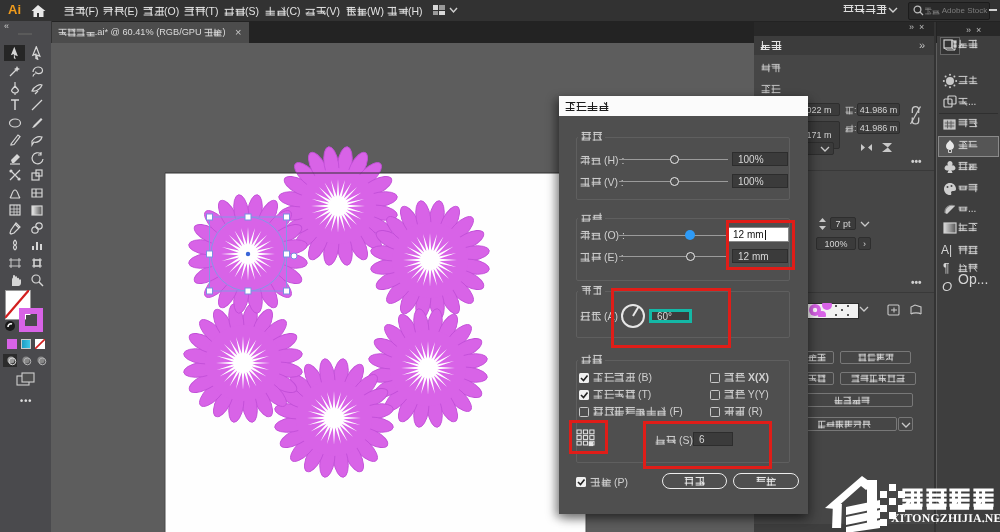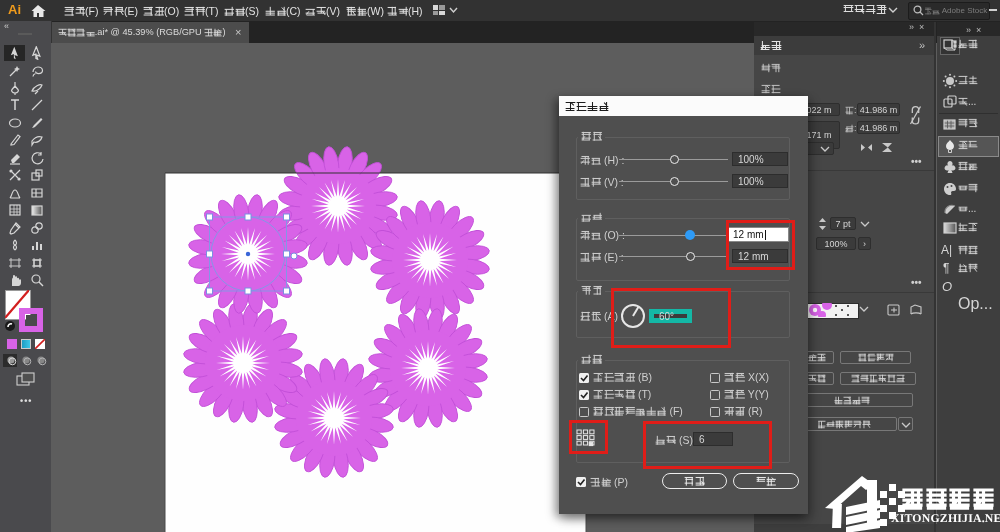--- a/index.html
+++ b/index.html
@@ -375,21 +375,21 @@
 <div class="tabstrip"></div>
 <div class="abs" style="left:51px;top:22px;width:198px;height:21px;background:#4c4c4c"></div>
 <div class="lb" style="left:58px;top:27px;font-size:9.2px;color:#dcdcdc;"><svg style="width:9.2px;height:9.2px;" viewBox="0 0 100 100" class="hz">
       <use href="#g56fe" stroke-width="9.5"></use>
     </svg><svg style="width:9.2px;height:9.2px;" viewBox="0 0 100 100" class="hz">
       <use href="#g6848" stroke-width="9.5"></use>
     </svg><svg style="width:9.2px;height:9.2px;" viewBox="0 0 100 100" class="hz">
       <use href="#g8bbe" stroke-width="9.5"></use>
     </svg><svg style="width:9.2px;height:9.2px;" viewBox="0 0 100 100" class="hz">
       <use href="#g8ba1" stroke-width="9.5"></use>
-    </svg><span>.ai* @ 45.39% (RGB/GPU </span><svg style="width:9.2px;height:9.2px;" viewBox="0 0 100 100" class="hz">
+    </svg><span>.ai* @ 60.41% (RGB/GPU </span><svg style="width:9.2px;height:9.2px;" viewBox="0 0 100 100" class="hz">
       <use href="#g9884" stroke-width="9.5"></use>
     </svg><svg style="width:9.2px;height:9.2px;" viewBox="0 0 100 100" class="hz">
       <use href="#g89c8" stroke-width="9.5"></use>
     </svg><span>)</span></div>
 <div class="lb" style="left:235px;top:26px;font-size:11px;color:#c8c8c8">×</div>
 <div class="abs" style="left:754px;top:22px;width:180px;height:14px;background:#282828"></div>
 <div class="lb" style="left:909px;top:22px;font-size:9px;color:#bdbdbd">»&nbsp;&nbsp;×</div>
 <div class="abs" style="left:937px;top:22px;width:63px;height:14px;background:#282828"></div>
 <div class="lb" style="left:966px;top:25px;font-size:9px;color:#bdbdbd">»&nbsp;&nbsp;×</div>
 <div class="toolbar"></div>
@@ -879,21 +879,21 @@
 <div class="lb" style="left:958px;top:245px;font-size:10px;color:#d5d5d5;"><svg style="width:10px;height:10px;" viewBox="0 0 100 100" class="hz">
       <use href="#g5b57" stroke-width="9.5"></use>
     </svg><svg style="width:10px;height:10px;" viewBox="0 0 100 100" class="hz">
       <use href="#g7b26" stroke-width="9.5"></use>
     </svg></div>
 <div class="lb" style="left:958px;top:263px;font-size:10px;color:#d5d5d5;"><svg style="width:10px;height:10px;" viewBox="0 0 100 100" class="hz">
       <use href="#g6bb5" stroke-width="9.5"></use>
     </svg><svg style="width:10px;height:10px;" viewBox="0 0 100 100" class="hz">
       <use href="#g843d" stroke-width="9.5"></use>
     </svg></div>
-<div class="lb" style="left:958px;top:295px;font-size:16px;color:#d5d5d5">Op...</div>
+<div class="lb" style="left:958px;top:271px;font-size:14px;color:#d5d5d5">Op...</div>
 <div class="abs" style="left:559px;top:96px;width:249px;height:418px;background:#4f4f4f;box-shadow:-4px 3px 9px rgba(0,0,0,.38), 3px 5px 10px rgba(0,0,0,.32)"></div>
 <div class="abs" style="left:559px;top:96px;width:249px;height:20px;background:#fbfbfb"></div>
 <div class="lb" style="left:565px;top:101px;font-size:11px;color:#1d1d1d;"><svg style="width:11px;height:11px;" viewBox="0 0 100 100" class="hz">
       <use href="#g53d8" stroke-width="9.5"></use>
     </svg><svg style="width:11px;height:11px;" viewBox="0 0 100 100" class="hz">
       <use href="#g6362" stroke-width="9.5"></use>
     </svg><svg style="width:11px;height:11px;" viewBox="0 0 100 100" class="hz">
       <use href="#g6548" stroke-width="9.5"></use>
     </svg><svg style="width:11px;height:11px;" viewBox="0 0 100 100" class="hz">
       <use href="#g679c" stroke-width="9.5"></use>
@@ -959,21 +959,21 @@
   </div>
 <div class="lb" style="left:580px;top:310px;font-size:10.5px;color:#cfcfcf;"><svg style="width:10.5px;height:10.5px;" viewBox="0 0 100 100" class="hz">
       <use href="#g89d2" stroke-width="9.5"></use>
     </svg><svg style="width:10.5px;height:10.5px;" viewBox="0 0 100 100" class="hz">
       <use href="#g5ea6" stroke-width="9.5"></use>
     </svg><span> (A) :</span></div>
 <svg class="abs" style="left:620px;top:303px" width="26" height="26">
     <circle cx="13" cy="13" r="11" fill="none" stroke="#e6e6e6" stroke-width="2"></circle>
     <path d="M13 13L18.5 3.8" stroke="#e6e6e6" stroke-width="2"></path>
   </svg>
-<div class="abs" style="left:649px;top:309px;width:43px;height:14px;background:#3b3b3b;border:5px solid #14b8a6;box-sizing:border-box;display:flex;align-items:center;font-size:10px;color:#d8d8d8;padding-left:5px">60°</div>
+<div class="abs" style="left:649px;top:309px;width:43px;height:14px;background:#3b3b3b;border:3px solid #14b8a6;box-sizing:border-box;display:flex;align-items:center;font-size:10px;color:#d8d8d8;padding-left:5px">60°</div>
 <div class="abs" style="left:576px;top:360px;width:214px;height:103px;border:1px solid #5f5f5f;border-radius:2px;box-sizing:border-box"></div>
 <div class="abs" style="left:578px;top:354px;background:#4f4f4f;padding:0 3px;font-size:10.5px;color:#cfcfcf;display:flex">
     <svg style="width:10.5px;height:10.5px;" viewBox="0 0 100 100" class="hz">
       <use href="#g9009" stroke-width="9.5"></use>
     </svg>
     <svg style="width:10.5px;height:10.5px;" viewBox="0 0 100 100" class="hz">
       <use href="#g9879" stroke-width="9.5"></use>
     </svg>
   </div>
 <div class="abs" style="left:579px;top:372.5px;width:10px;height:10px;background:#f0f0f0;border-radius:1.5px"></div>
@@ -983,21 +983,21 @@
 <div class="lb" style="left:593px;top:371.0px;font-size:10.5px;color:#cfcfcf;"><svg style="width:10.5px;height:10.5px;" viewBox="0 0 100 100" class="hz">
       <use href="#g53d8" stroke-width="9.5"></use>
     </svg><svg style="width:10.5px;height:10.5px;" viewBox="0 0 100 100" class="hz">
       <use href="#g6362" stroke-width="9.5"></use>
     </svg><svg style="width:10.5px;height:10.5px;" viewBox="0 0 100 100" class="hz">
       <use href="#g5bf9" stroke-width="9.5"></use>
     </svg><svg style="width:10.5px;height:10.5px;" viewBox="0 0 100 100" class="hz">
       <use href="#g8c61" stroke-width="9.5"></use>
     </svg><span> (B)</span></div>
 <div class="abs" style="left:710px;top:372.5px;width:10px;height:10px;border:1px solid #c9c9c9;box-sizing:border-box;border-radius:1.5px"></div>
-<div class="lb" style="left:724px;top:371.0px;font-size:10.5px;color:#cfcfcf;"><svg style="width:10.5px;height:10.5px;" viewBox="0 0 100 100" class="hz">
+<div class="lb" style="left:724px;top:371.0px;font-size:10.5px;color:#cfcfcf;font-weight:bold;"><svg style="width:10.5px;height:10.5px;" viewBox="0 0 100 100" class="hz">
       <use href="#g5bf9" stroke-width="9.5"></use>
     </svg><svg style="width:10.5px;height:10.5px;" viewBox="0 0 100 100" class="hz">
       <use href="#g79f0" stroke-width="9.5"></use>
     </svg><span> X(X)</span></div>
 <div class="abs" style="left:579px;top:389.5px;width:10px;height:10px;background:#f0f0f0;border-radius:1.5px"></div>
 <svg class="abs" style="left:579px;top:389.5px" width="10" height="10">
     <path d="M2 5l2.5 2.5L8.5 2.5" stroke="#222" stroke-width="1.6" fill="none"></path>
   </svg>
 <div class="lb" style="left:593px;top:388.0px;font-size:10.5px;color:#cfcfcf;"><svg style="width:10.5px;height:10.5px;" viewBox="0 0 100 100" class="hz">
       <use href="#g53d8" stroke-width="9.5"></use>

